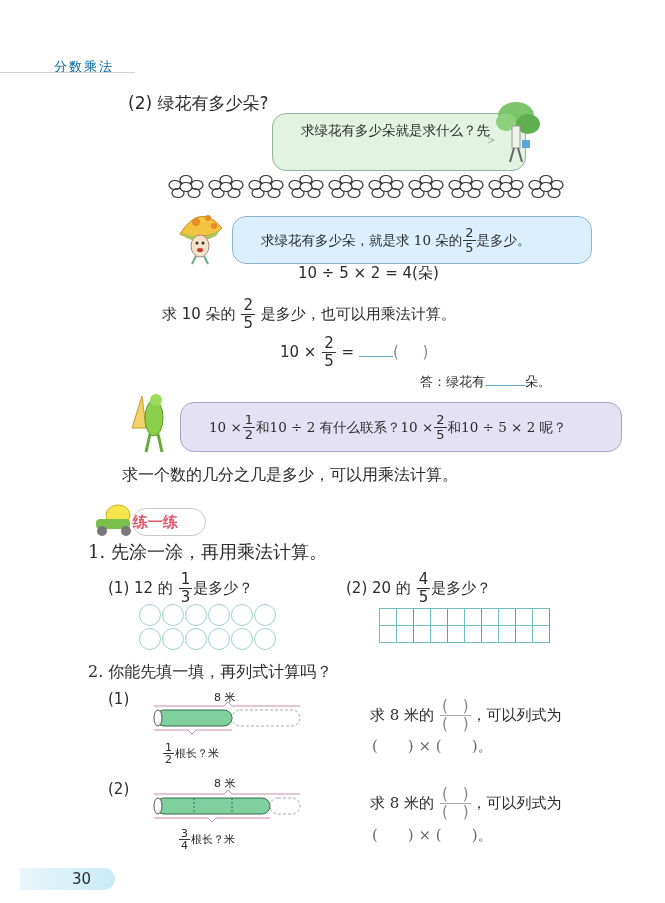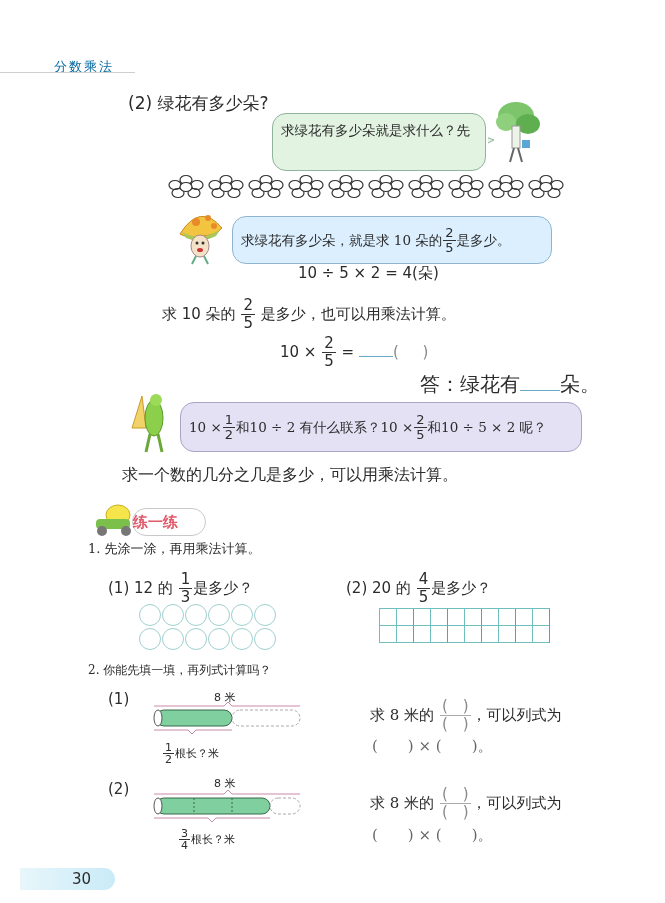--- a/index.html
+++ b/index.html
@@ -2,47 +2,47 @@
 <html><head>
 <meta charset="utf-8">
 <style>
   html, body { margin:0; padding:0; }
   body { width:665px; height:903px; background:#ffffff; position:relative; overflow:hidden;
          font-family:"DejaVu Sans", sans-serif; color:#2b2b2b; }
   .abs { position:absolute; }
   .header-title { left:54px; top:58px; font-size:13px; letter-spacing:2px; font-family:"DejaVu Serif", serif; color:#0369a1; }
   .header-line { left:0; top:72px; width:135px; height:1px; background:#cfcfcf; }
   .q2 { left:128px; top:92px; font-size:17px; }
-  .bubble { border:1.5px solid #8fb39b; border-radius:14px; font-size:13.5px; line-height:21px; padding:6px 8px; font-family:"DejaVu Serif", serif; }
+  .bubble { border:1.5px solid #8fb39b; border-radius:14px; font-size:13.5px; line-height:21px; padding:6px 28px; font-family:"DejaVu Serif", serif; }
   .bubble-green { left:272px; top:113px; width:196px; height:44px; background:#e2f3e2; }
   .bubble-blue { left:232px; top:216px; width:302px; height:34px; background:#dcefff; border-color:#8fb4cf; display:flex; align-items:center; }
   .bubble-purple { left:180px; top:402px; width:384px; height:36px; background:#e4e1f4; border-color:#a9a3c8; display:flex; align-items:center; }
   .flowers { left:168px; top:174px; display:flex; gap:4px; }
   .flower { width:36px; height:26px; }
   .frac { display:inline-flex; flex-direction:column; align-items:center; vertical-align:middle; font-family:"DejaVu Sans", sans-serif; font-size:13px; line-height:14px; margin:0 1px; }
   .frac .num { border-bottom:1px solid #333; padding:0 2px; }
   .frac.big { font-size:15px; line-height:17px; }
   .eq1 { left:298px; top:264px; font-size:15px; }
   .line2 { left:162px; top:297px; font-size:15px; }
   .eq2 { left:280px; top:335px; font-size:15px; }
   .blank { display:inline-block; width:34px; border-bottom:1.5px solid #6aa8c8; height:14px; vertical-align:baseline; }
   .paren-gray { color:#888; }
-  .answer { left:420px; top:371px; font-size:20px; }
+  .answer { left:420px; top:371px; font-size:13px; }
   .rule-text { left:122px; top:465px; font-size:16px; }
   .practice-tag { left:92px; top:503px; }
   .cloud { left:132px; top:508px; width:72px; height:26px; background:#fff; border:1.5px solid #c9c9c9; border-radius:14px; color:#e05a6a; font-size:15px; font-weight:bold; line-height:26px; }
-  .ex1 { left:88px; top:540px; font-size:13px; font-family:"DejaVu Serif", serif; }
+  .ex1 { left:88px; top:540px; font-size:18px; font-family:"DejaVu Serif", serif; }
   .ex1a { left:108px; top:571px; font-size:15px; }
   .ex1b { left:346px; top:571px; font-size:15px; }
   .circles { left:138px; top:603px; display:grid; grid-template-columns:repeat(6, 23px); gap:0 0; }
   .circle { width:20px; height:20px; border:1.5px solid #9fd0cf; border-radius:50%; margin:1px; }
   .grid10 { left:379px; top:608px; display:grid; grid-template-columns:repeat(10, 17px); border-top:1.5px solid #6fbfc1; border-left:1.5px solid #6fbfc1; }
   .cell { width:16px; height:16px; border-right:1px solid #6fbfc1; border-bottom:1px solid #6fbfc1; }
   .cell.thick { border-right:1.5px solid #4aa9ac; }
-  .ex2 { left:88px; top:662px; font-size:12px; font-family:"DejaVu Serif", serif; }
+  .ex2 { left:88px; top:662px; font-size:16px; font-family:"DejaVu Serif", serif; }
   .sub-label { font-size:15px; }
   .side-text { font-size:15px; font-family:"DejaVu Serif", serif; }
   .page-num { left:0; top:868px; width:95px; height:22px; background:linear-gradient(90deg,#e8f6fb,#c9ebf7); border-radius:0 11px 11px 0; font-size:15px; text-align:right; line-height:22px; padding-right:24px; box-sizing:border-box; width:95px;margin-left:20px; }
 </style>
 </head>
 <body>
 
 <div class="abs header-title">分数乘法</div>
 <div class="abs header-line"></div>
 

